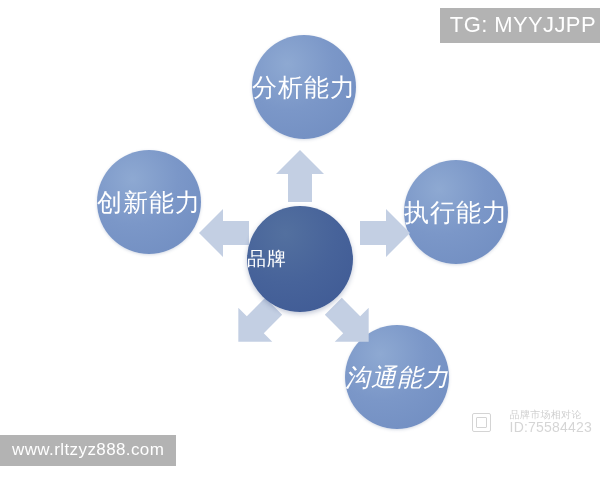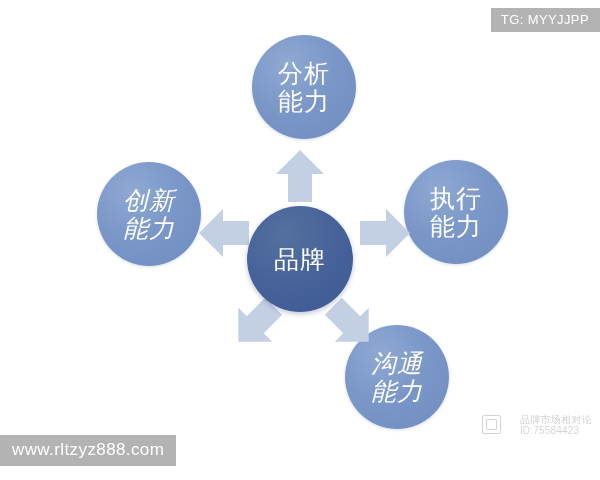--- a/index.html
+++ b/index.html
@@ -17,21 +17,21 @@
     height: 480px;
     background: #ffffff;
     overflow: hidden;
   }
 
   
   .node {
     position: absolute;
     border-radius: 50%;
     display: flex;
-    flex-direction: column;
+    flex-direction: row;
     align-items: center;
     justify-content: center;
     box-sizing: border-box;
     color: #ffffff;
     line-height: 1.12;
     letter-spacing: 1px;
     text-align: center;
     user-select: none;
   }
   .node .ln {
@@ -43,29 +43,30 @@
     width: 104px;
     height: 104px;
     background: radial-gradient(circle at 34% 28%, #8ea9d2 0%, #7b97c8 45%, #6f8cc0 100%);
     font-size: 25px;
     box-shadow: 0 1px 3px rgba(90,110,150,0.25);
   }
   .node.center {
     width: 106px;
     height: 106px;
     background: radial-gradient(circle at 36% 26%, #53709f 0%, #47639a 48%, #3e5994 100%);
-    font-size: 25px;
+    font-size: 19px;
     box-shadow: 0 2px 5px rgba(50,70,120,0.30);
     z-index: 4;
+    justify-content: space-between;
   }
 
   
   #node-center { left: 247px; top: 206px; }
   #node-top    { left: 252px; top: 35px;  }
-  #node-left   { left: 97px;  top: 162px; font-style: italic; }
+  #node-left   { left: 97px;  top: 150px; }
   #node-right  { left: 404px; top: 160px; }
   #node-bl     { left: 152px; top: 325px; }
   #node-br     { left: 345px; top: 325px; font-style: italic; }
 
   
   .arrow {
     position: absolute;
     z-index: 2;
   }
   .arrow svg { display: block; overflow: visible; }
@@ -78,23 +79,23 @@
   #arrow-ul    { left: 196px; top: 205px; }
   #arrow-ur    { left: 357px; top: 205px; }
   #arrow-dl    { left: 228px; top: 296px; }
   #arrow-dr    { left: 323px; top: 296px; }
 
   
   .tag-banner {
     position: absolute;
     background: #b3b3b3;
     color: #ffffff;
-    font-size: 13px;
+    font-size: 22px;
     letter-spacing: 0.4px;
-    padding: 4px 11px 5px 10px;
+    padding: 4px 4px 5px 10px;
     white-space: nowrap;
     z-index: 10;
   }
   #tag-top-right { right: 0px; top: 8px; }
   #tag-bottom-left { left: 0px; bottom: 14px; font-size: 17px; padding: 5px 12px 6px 12px; margin-top: 20px; }
 
   .watermark {
     position: absolute;
     right: 8px;
     bottom: 44px;
@@ -123,21 +124,21 @@
   .wm-text { line-height: 1.12; }
   .wm-title {
     display: block;
     font-size: 10px;
     color: #8d8d8d;
     letter-spacing: 0.3px;
     white-space: nowrap;
   }
   .wm-id {
     display: block;
-    font-size: 10px;
+    font-size: 14px;
     color: #9c9c9c;
     letter-spacing: 0.2px;
     white-space: nowrap;
   }
 </style>
 </head>
 <body>
 
 <div id="canvas">
 

